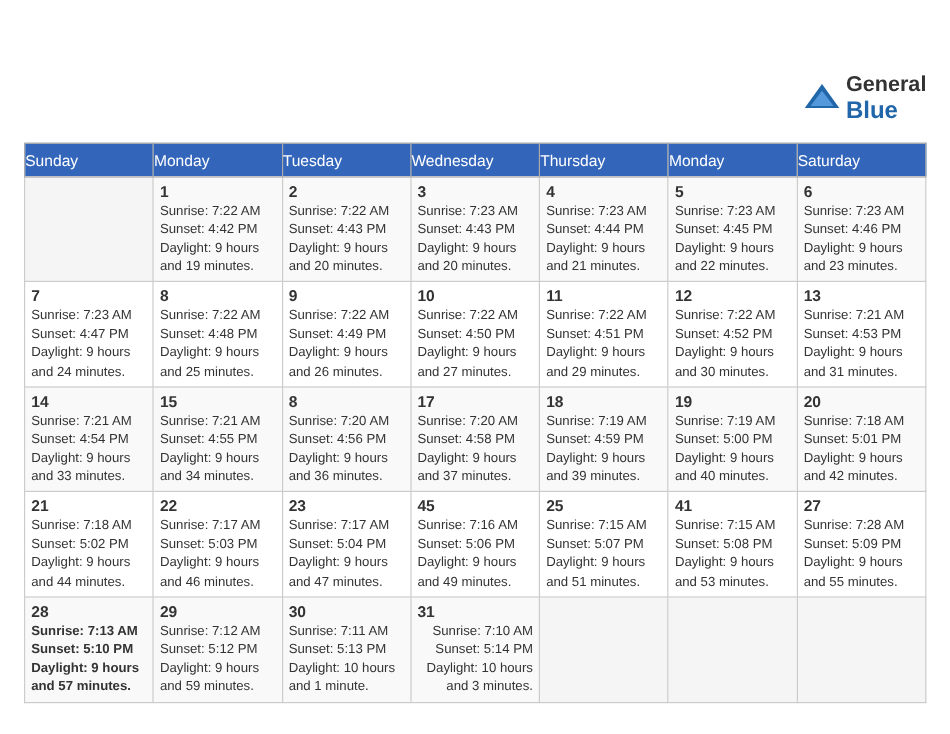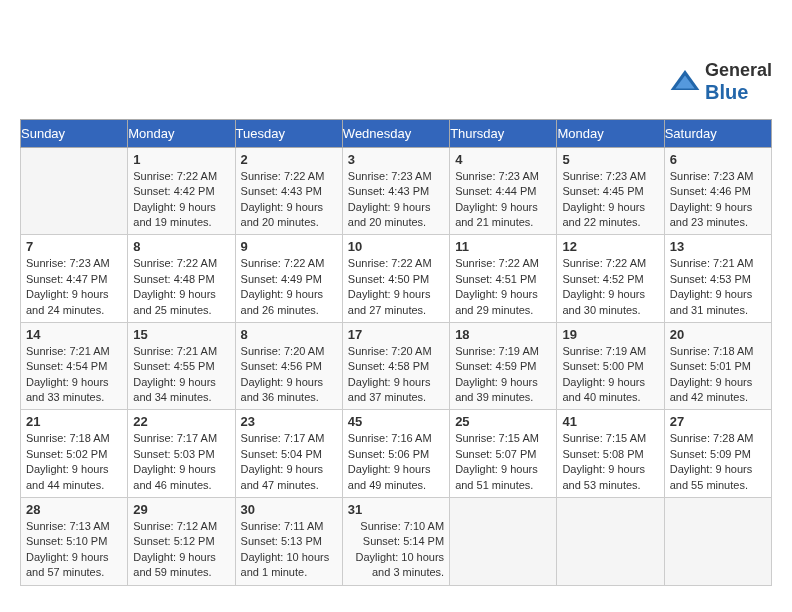--- a/index.html
+++ b/index.html
@@ -320,21 +320,21 @@
           <span class="day-number">27</span>
           <div class="day-info" style="white-space: pre-line;">Sunrise: 7:28 AM
 Sunset: 5:09 PM
 Daylight: 9 hours
 and 55 minutes.</div>
         </td>
       </tr>
       <tr>
         <td>
           <span class="day-number">28</span>
-          <div class="day-info" style="white-space: pre-line;">Sunrise: 7:13 AM
+          <div class="day-info" style="white-space: pre-line; font-weight: bold;">Sunrise: 7:13 AM
 Sunset: 5:10 PM
 Daylight: 9 hours
 and 57 minutes.</div>
         </td>
         <td>
           <span class="day-number">29</span>
           <div class="day-info" style="white-space: pre-line;">Sunrise: 7:12 AM
 Sunset: 5:12 PM
 Daylight: 9 hours
 and 59 minutes.</div>

